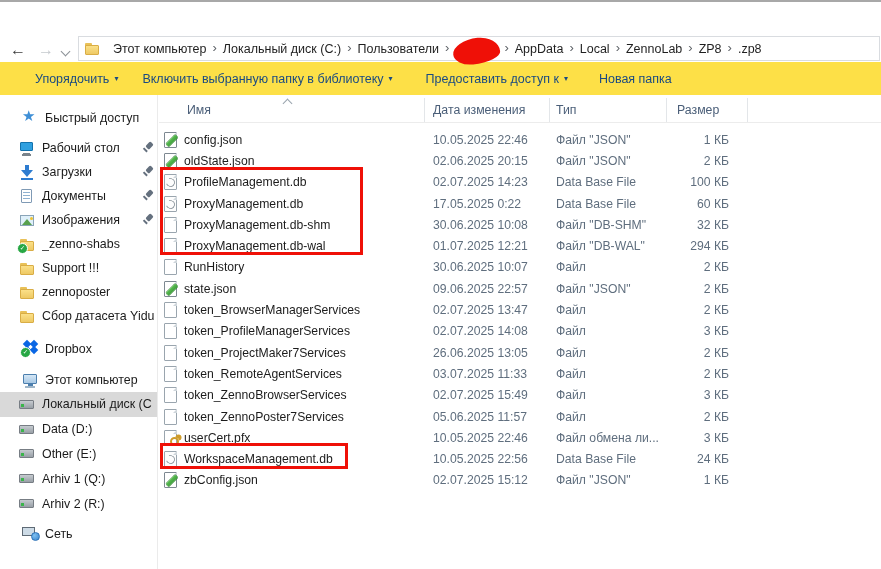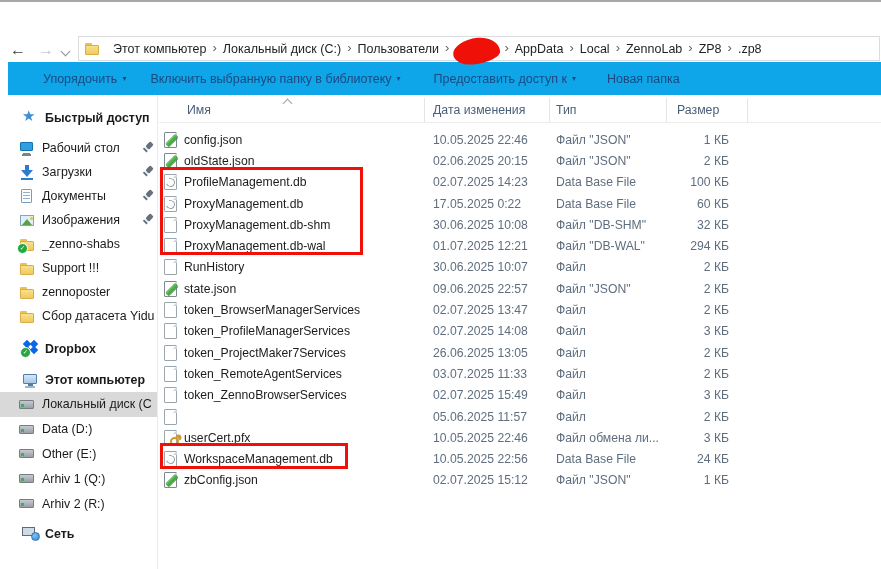--- a/index.html
+++ b/index.html
@@ -26,37 +26,37 @@
                     transform:rotate(-6deg); position:relative; top:2px; z-index:3; margin:0 1px; }
 
   
   .mini-folder { position:relative; width:16px; height:14px; flex:none; margin-right:4px; }
   .mini-folder i { position:absolute; display:block; }
   .mini-folder .fa { left:1px; top:1px; width:7px; height:4px; background:#e9c158; border-radius:1px; }
   .mini-folder .fb { left:1px; top:3px; width:14px; height:10px; border-radius:1px;
                      background:linear-gradient(#fbe088,#eec964); border:1px solid #d9ad45; }
 
   
-  .toolbar { position:absolute; top:62px; left:0; right:0; height:33px; background:#0ea5e9;
-             display:flex; align-items:center;margin-left:8px; }
+  .toolbar { position:absolute; top:62px; left:0; right:0; height:33px; background:#fde047;
+             display:flex; align-items:center; }
   .tb-item { display:flex; align-items:center; font-size:12.5px; color:var(--tbtext);
              white-space:nowrap; cursor:default; background:none; border:none;
              font-family:inherit; }
   .tb-item:nth-child(1){ margin-left:35px; }
   .tb-item:nth-child(2){ margin-left:24px; }
   .tb-item:nth-child(3){ margin-left:33px; }
   .tb-item:nth-child(4){ margin-left:31px; }
   .tb-caret { font-size:8px; margin-left:5px; color:var(--tbtext); }
 
   
   .sidebar { position:absolute; top:95px; left:0; bottom:0; width:158px; background:#fff;
              border-right:1px solid #ebebeb; overflow:hidden; }
   .sb-item { position:relative; display:flex; align-items:center; padding-left:19px;
              height:24px; white-space:nowrap; font-size:12.4px; color:#1b1b1b; cursor:default; }
-  .g-qa-header,.g-dropbox,.g-pc-header,.g-network { padding-left:22px;font-weight:bold; }
+  .g-qa-header,.g-dropbox,.g-pc-header,.g-network { padding-left:22px; }
   .g-qa-header { margin-top:10px; height:25px; margin-bottom:6px; }
   .g-dropbox   { margin-top:8px;  height:25px; }
   .g-pc-header { margin-top:7px;  height:24px; }
   .g-drive     { height:24.8px; }
   .g-network   { margin-top:6px; height:24px; }
   .sb-item.selected { background:var(--selbg); }
   .sb-item .lbl { overflow:hidden; }
 
   .ic { position:relative; width:17px; height:15px; flex:0 0 17px; margin-right:6px; }
   .ic i { position:absolute; display:block; }
@@ -520,20 +520,21 @@
           </div>
           <div class="c-date">02.07.2025 15:49</div>
           <div class="c-type">Файл</div>
           <div class="c-size">3 КБ</div>
         </div>
         <div class="row">
           <div class="c-name">
             <span class="fic fic-file">
               <span class="pg"></span>
             </span>
+            <span class="fname">token_ZennoPoster7Services</span>
           </div>
           <div class="c-date">05.06.2025 11:57</div>
           <div class="c-type">Файл</div>
           <div class="c-size">2 КБ</div>
         </div>
         <div class="row">
           <div class="c-name">
             <span class="fic fic-cert">
               <span class="pg"></span>
             </span>

